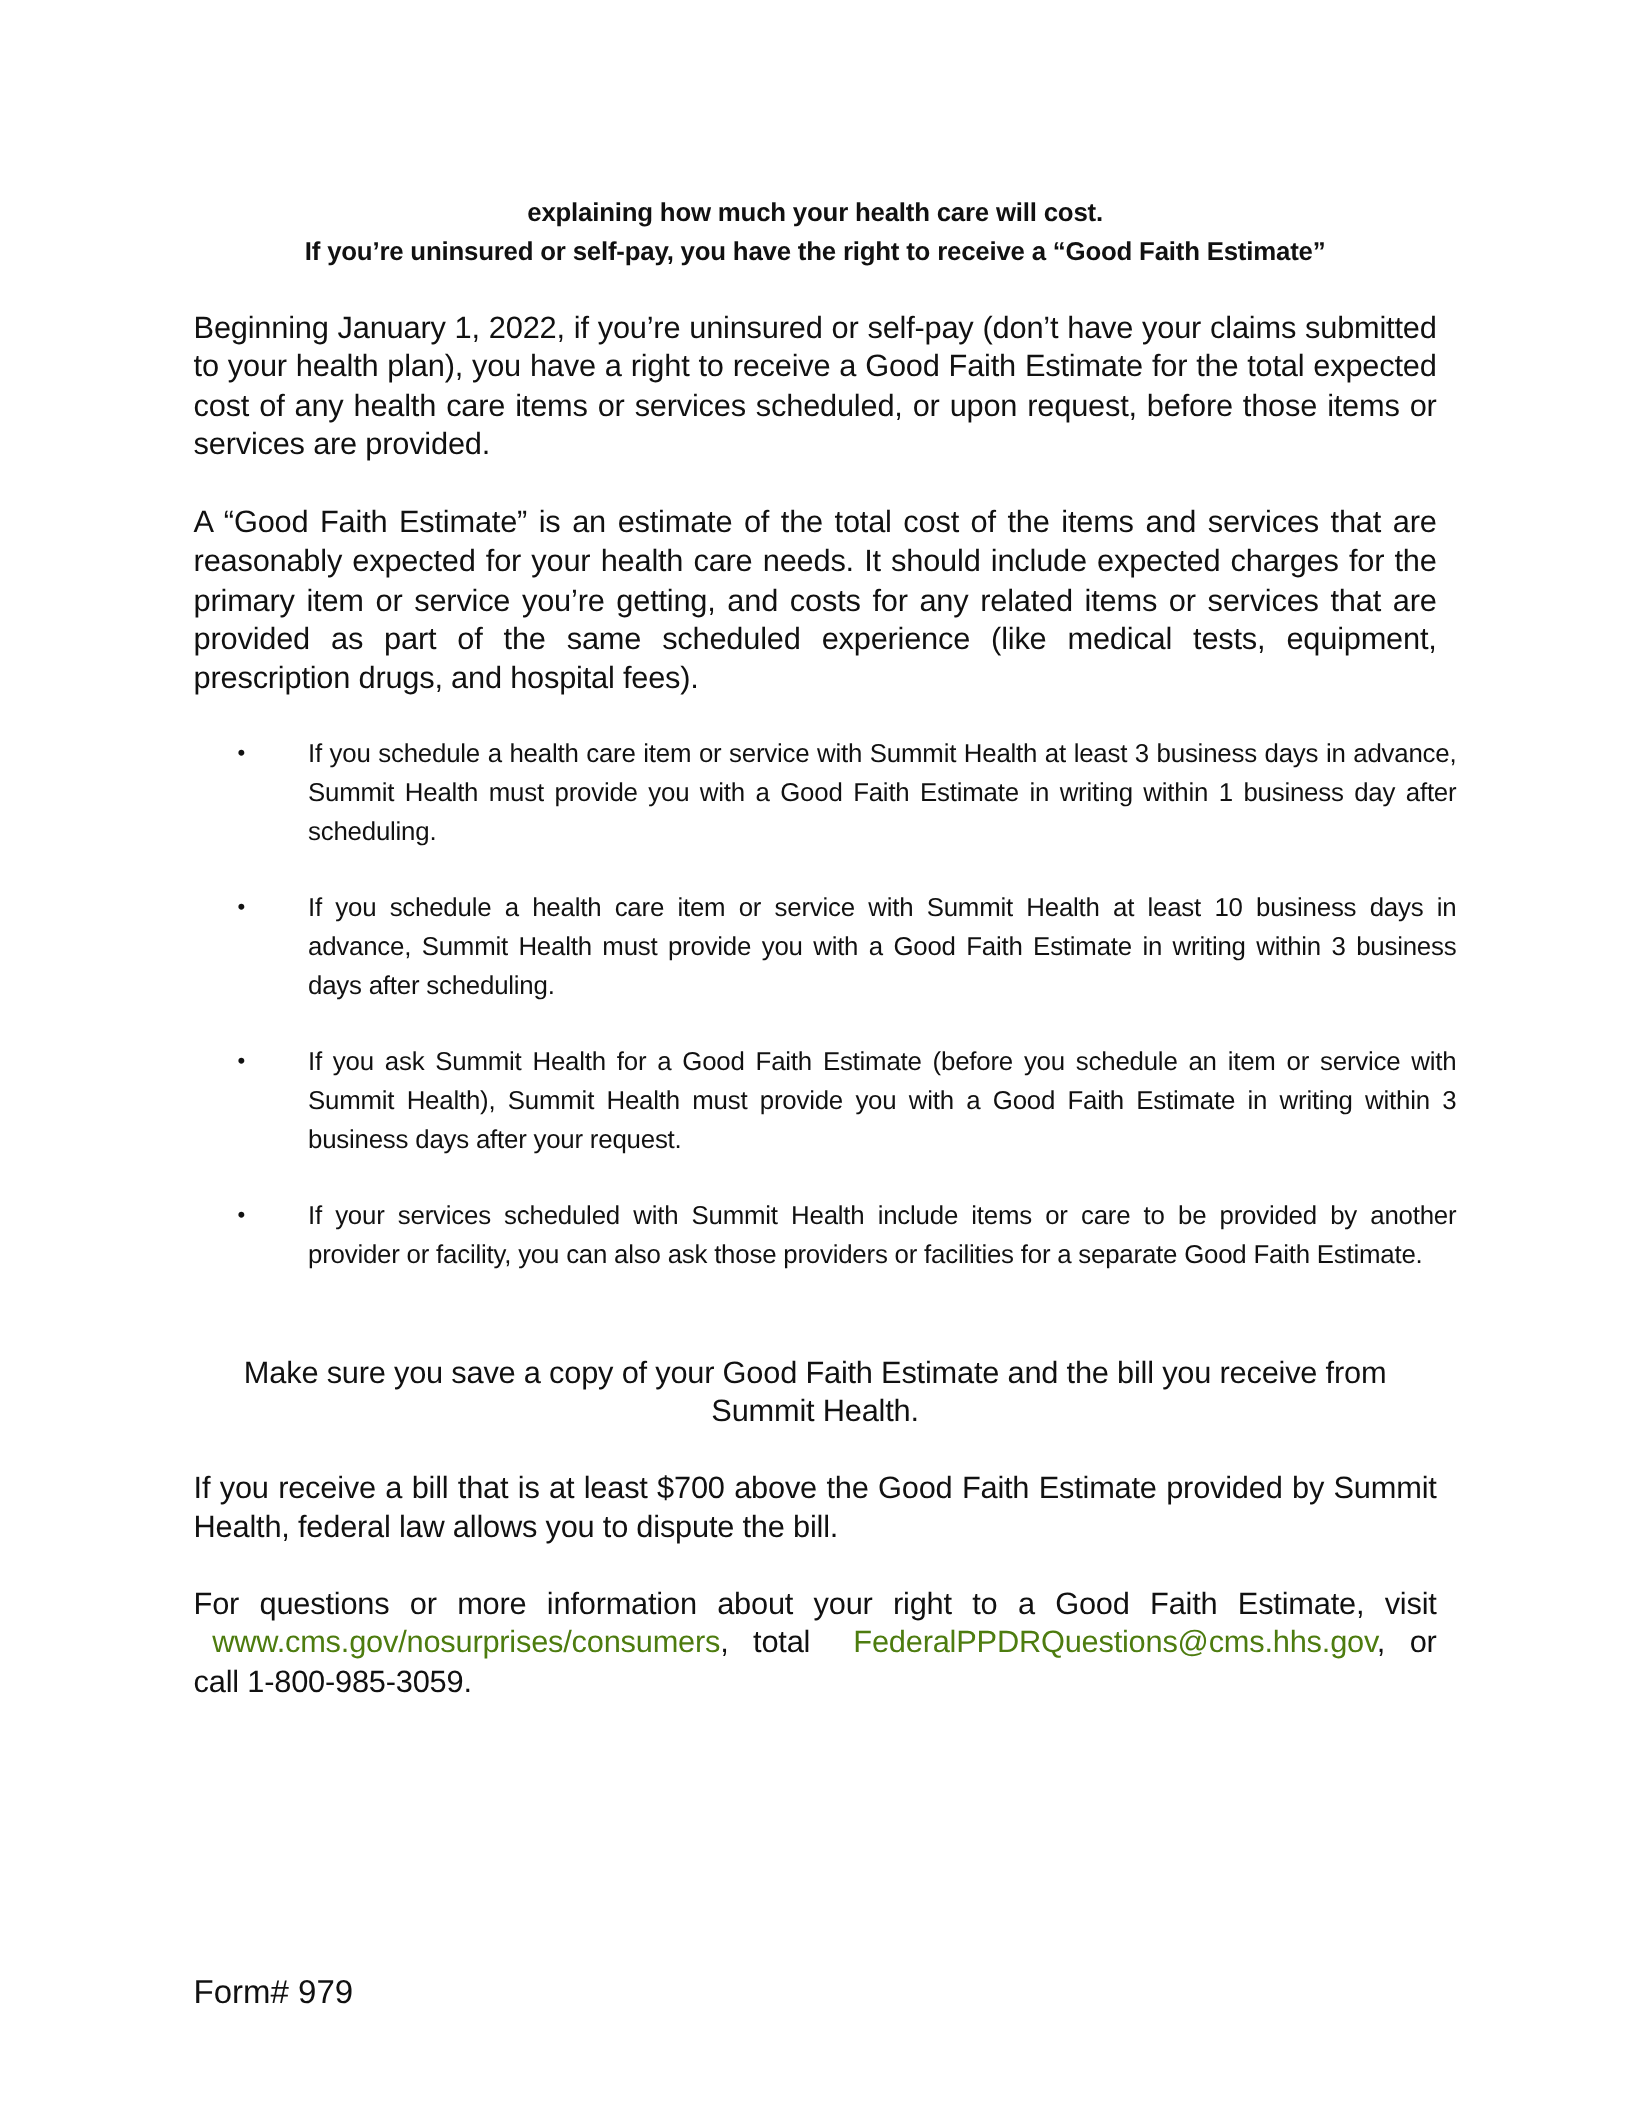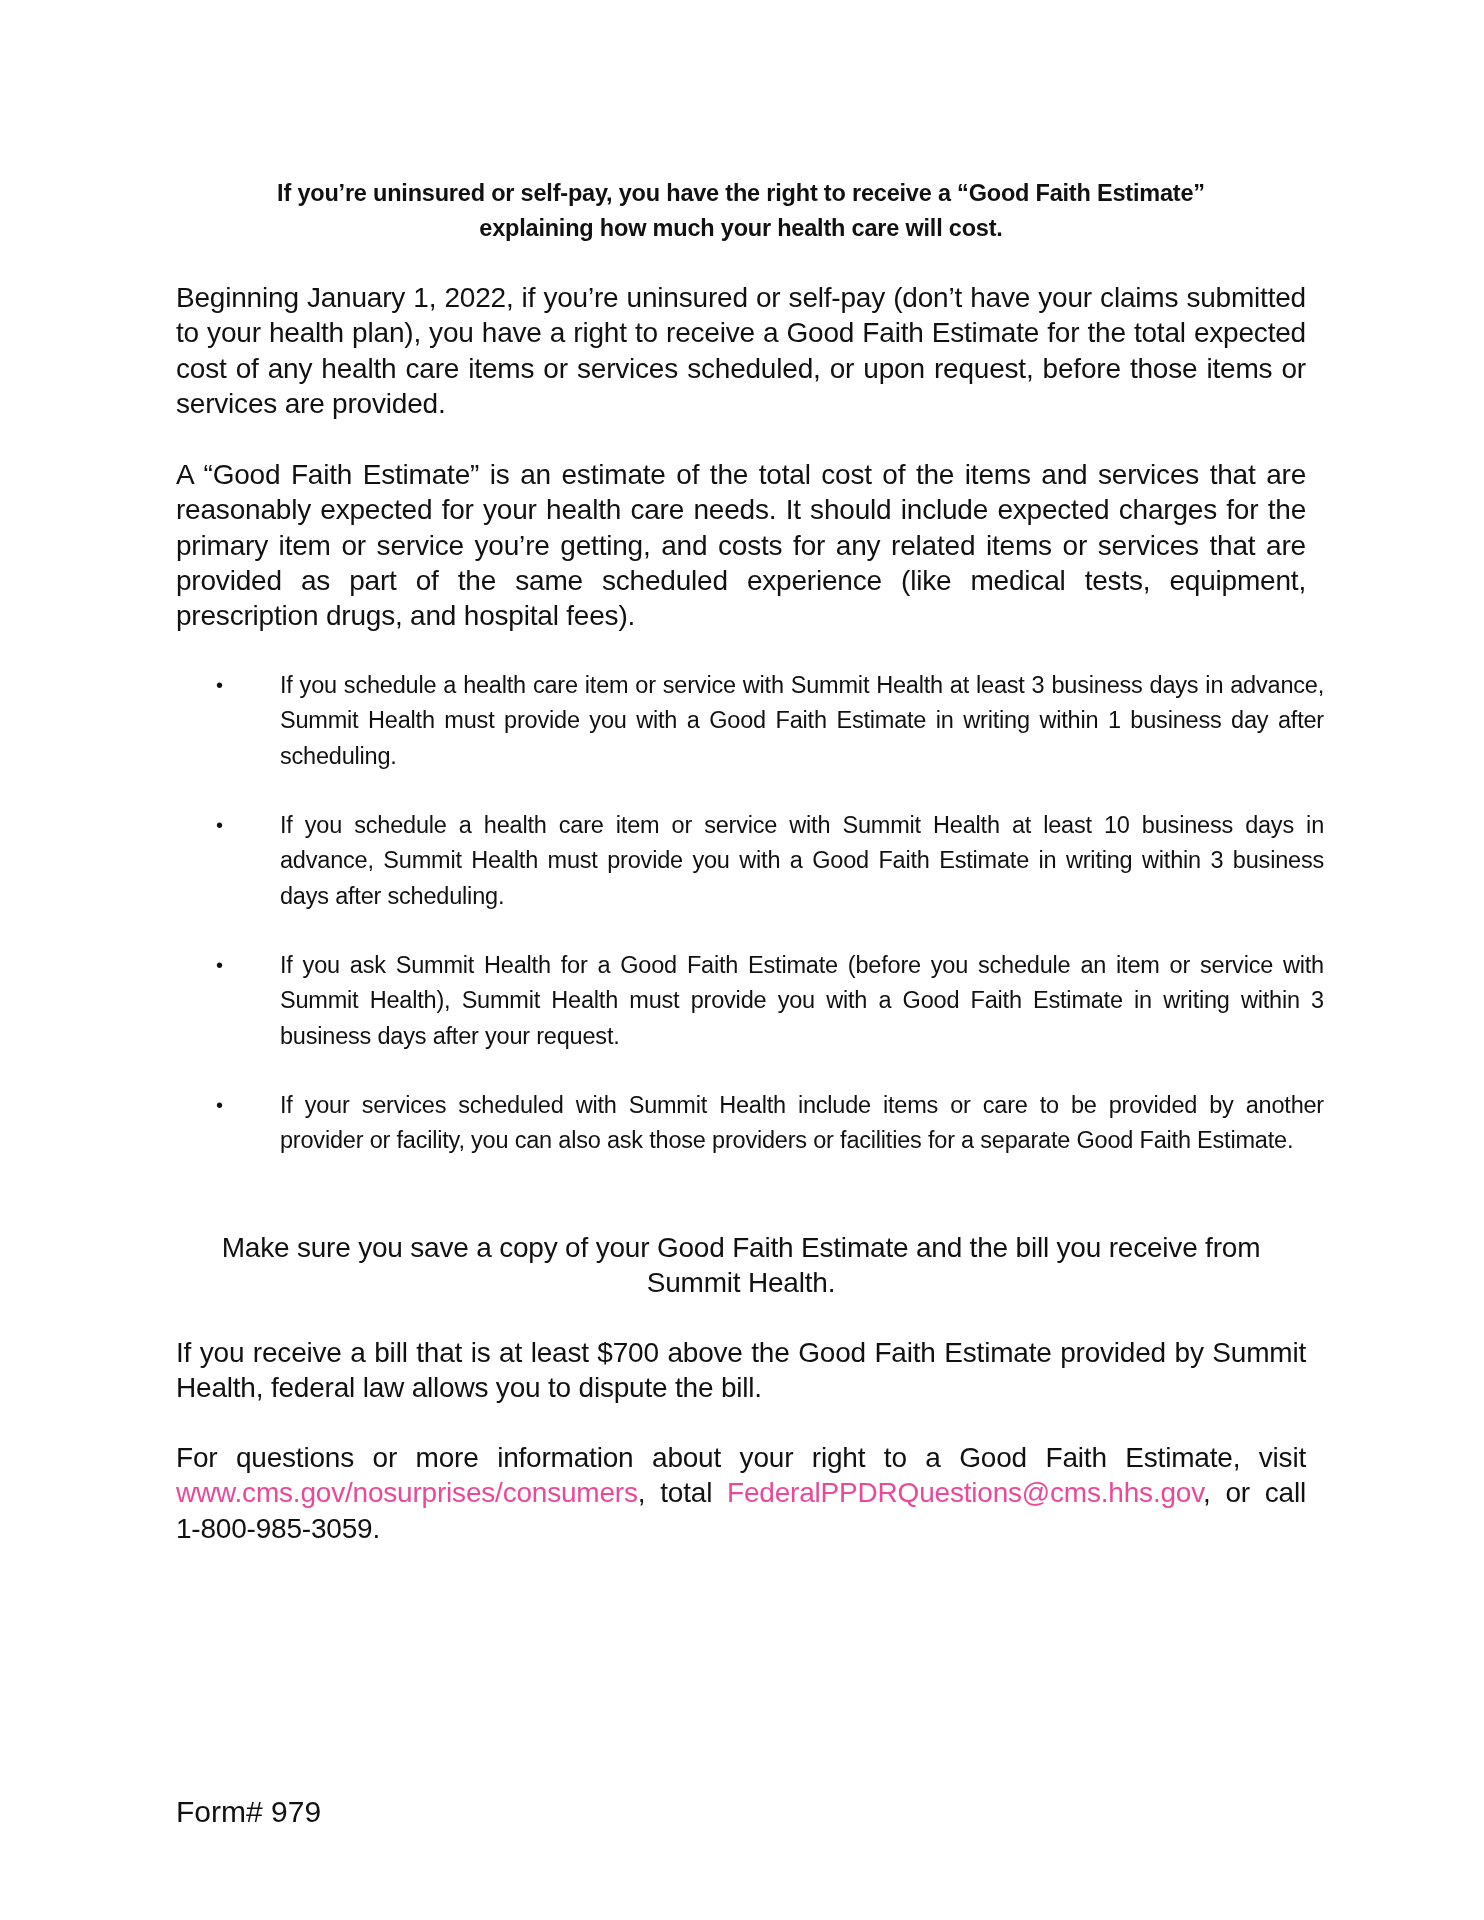--- a/index.html
+++ b/index.html
@@ -7,31 +7,31 @@
          font-family: "Liberation Sans", "DejaVu Sans", sans-serif; color: #111111; }
   .page { position: absolute; left: 176px; top: 0; width: 1130px; }
   .heading { position: absolute; top: 176px; left: 0; width: 1130px; text-align: center;
              font-weight: bold; font-size: 23.5px; line-height: 35px; letter-spacing: -0.2px; }
   .para { position: absolute; left: 0; width: 1130px; font-size: 28px; line-height: 35.3px;
           text-align: justify; letter-spacing: -0.2px; }
   .para.left { text-align: center; }
   .bullet { position: absolute; left: 0; width: 1130px; font-size: 23.5px; line-height: 35.3px; }
   .bullet .dot { position: absolute; left: 40px; top: 0; font-size: 20px; }
   .bullet .btext { position: absolute; left: 104px; width: 1044px; text-align: justify; letter-spacing: -0.2px; }
-  .link { color: #ec4899; }
+  .link { color: #4d7c0f; margin-left: 17px; }
   .footer { position: absolute; left: 0; top: 1797px; font-size: 30px; line-height: 30px; }
 </style>
 </head>
 <body>
 
 <div class="page">
 
   <div class="heading">
+    <div>explaining how much your health care will cost.</div>
     <div>If you’re uninsured or self-pay, you have the right to receive a “Good Faith Estimate”</div>
-    <div>explaining how much your health care will cost.</div>
   </div>
 
   <p class="para" style="top:280px;margin:0;">Beginning January 1, 2022, if you’re uninsured or self-pay (don’t have your claims submitted to your health plan), you have a right to receive a Good Faith Estimate for the total expected cost of any health care items or services scheduled, or upon request, before those items or services are provided.</p>
 
   <p class="para" style="top:457px;margin:0;">A “Good Faith Estimate” is an estimate of the total cost of the items and services that are reasonably expected for your health care needs.  It should include expected charges for the primary item or service you’re getting, and costs for any related items or services that are provided as part of the same scheduled experience (like medical tests, equipment, prescription drugs, and hospital fees).</p>
 
   <div class="bullet" style="top:668px;">
     <span class="dot">•</span>
     <span class="btext">If you schedule a health care item or service with Summit Health at least 3 business days in advance, Summit Health must provide you with a Good Faith Estimate in writing within 1 business day after scheduling.</span>
   </div>

